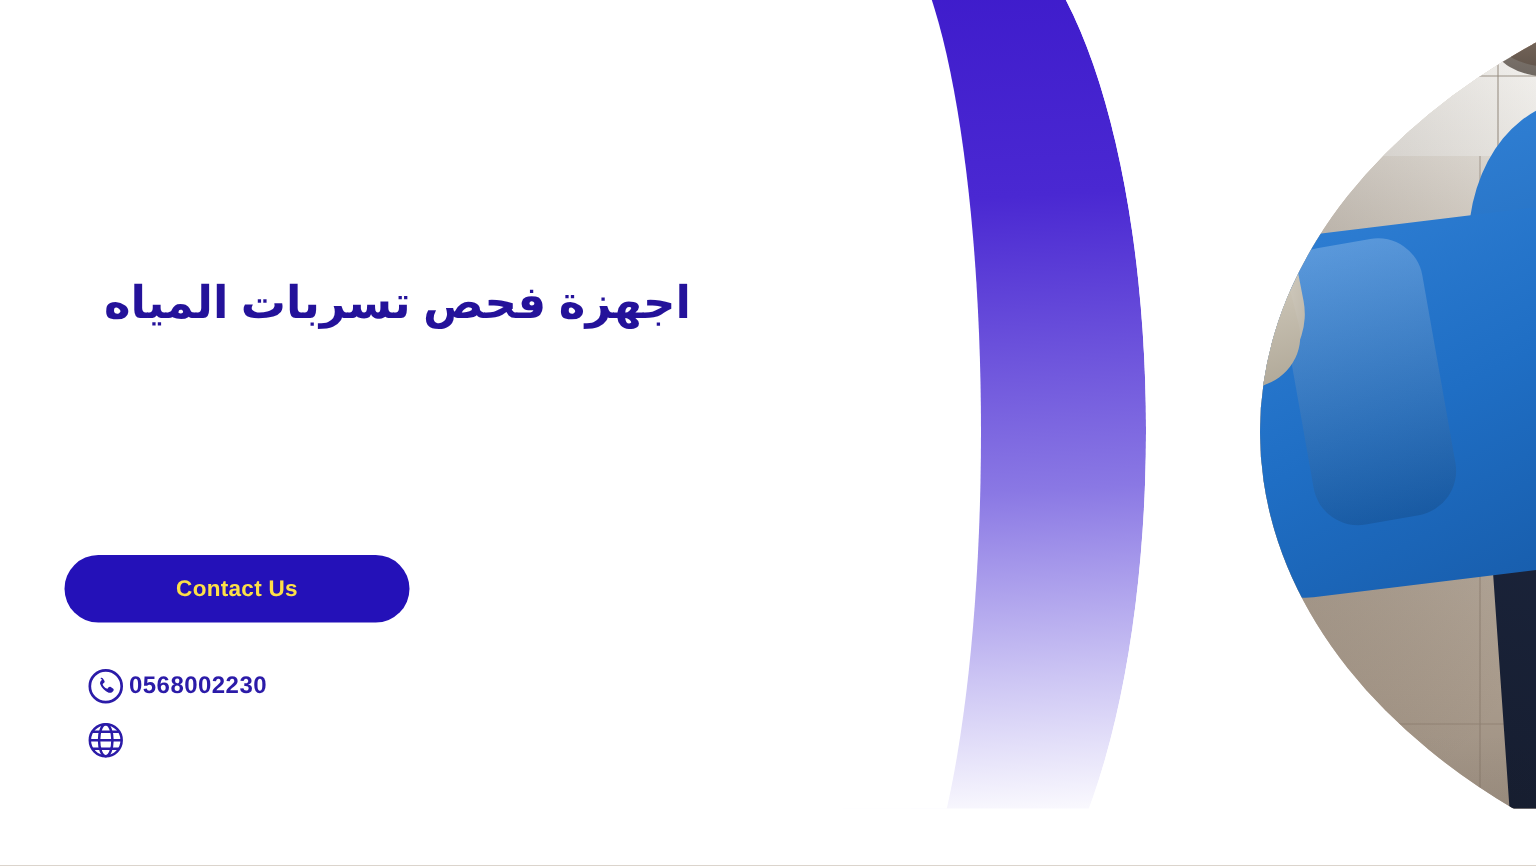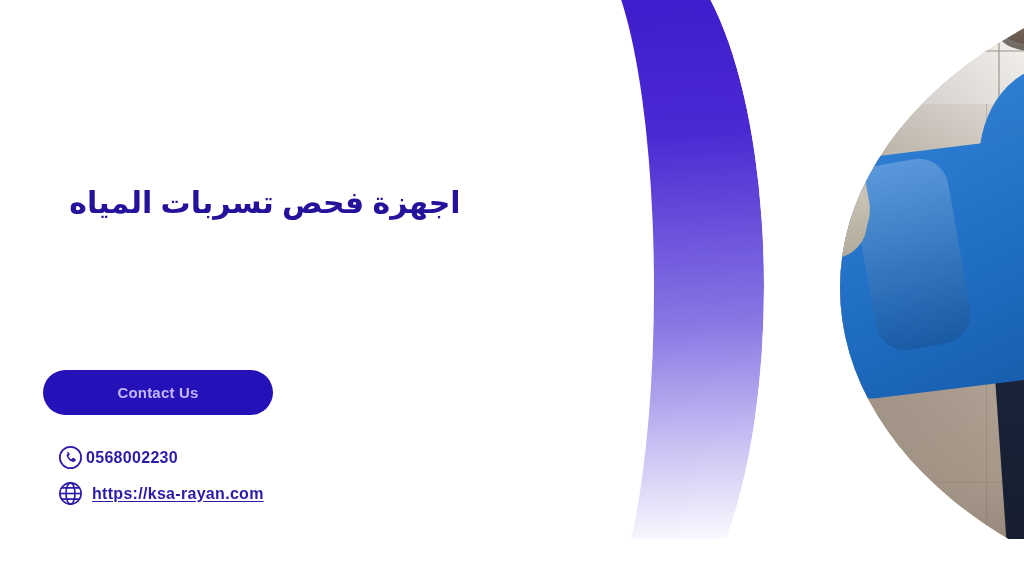--- a/index.html
+++ b/index.html
@@ -207,21 +207,21 @@
   
   .headline{
     position:absolute;left:40px;top:163px;width:450px;
     text-align:center;direction:rtl;
     font-size:30px;font-weight:700;color:#24129a;letter-spacing:0;
     line-height:1.35;
   }
   .cta{
     position:absolute;left:43px;top:370px;width:230px;height:45px;
     background:#2411b8;border:none;border-radius:999px;cursor:pointer;
-    color:#c4b5fd;font-size:15px;font-weight:700;letter-spacing:.2px;
+    color:#fde047;font-size:15px;font-weight:700;letter-spacing:.2px;
     display:flex;align-items:center;justify-content:center;
     font-family:"Liberation Sans",sans-serif;
   }
   .contact-row{position:absolute;display:flex;align-items:center;gap:3px;}
   .row-phone{left:58px;top:445px;}
   .row-site{left:58px;top:481px;}
   .ico{width:25px;height:25px;flex:0 0 25px;color:#2b1ba8;}
   .ico svg{display:block;width:25px;height:25px;}
   .contact-text{
     font-size:16px;font-weight:700;color:#2b1ba8;white-space:nowrap;
@@ -305,17 +305,16 @@
 
   <div class="contact-row row-site">
     <span class="ico">
       <svg viewBox="0 0 24 24" fill="none" stroke="currentColor" stroke-width="1.6">
         <circle cx="12" cy="12" r="10.2"></circle>
         <ellipse cx="12" cy="12" rx="4.3" ry="10.2"></ellipse>
         <line x1="1.8" y1="12" x2="22.2" y2="12"></line>
         <path d="M3.6 6.6h16.8M3.6 17.4h16.8"></path>
       </svg>
     </span>
-    <a class="contact-link">https://ksa-rayan.com</a>
   </div>
 
   <div class="hairline"></div>
 </div>
 
 </body></html>

